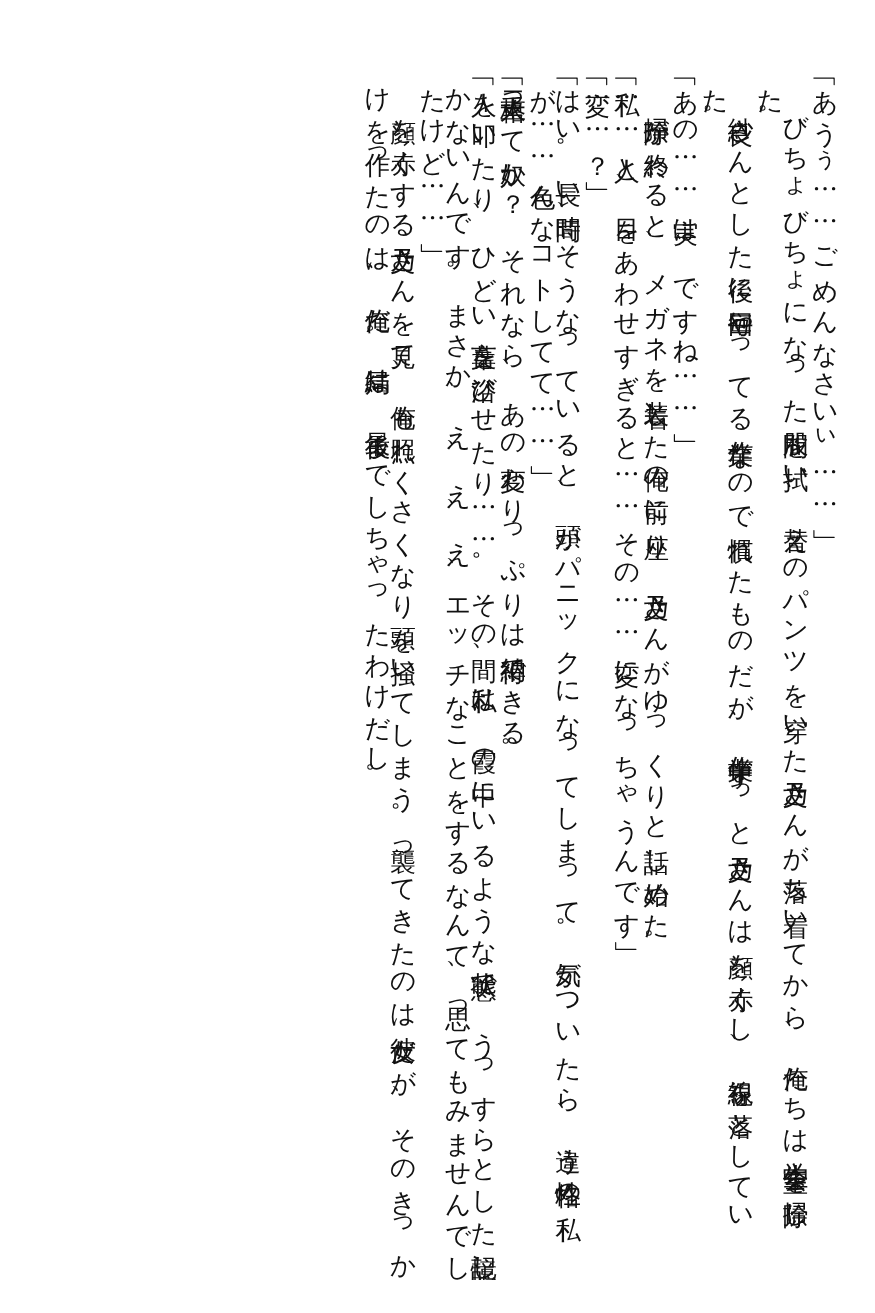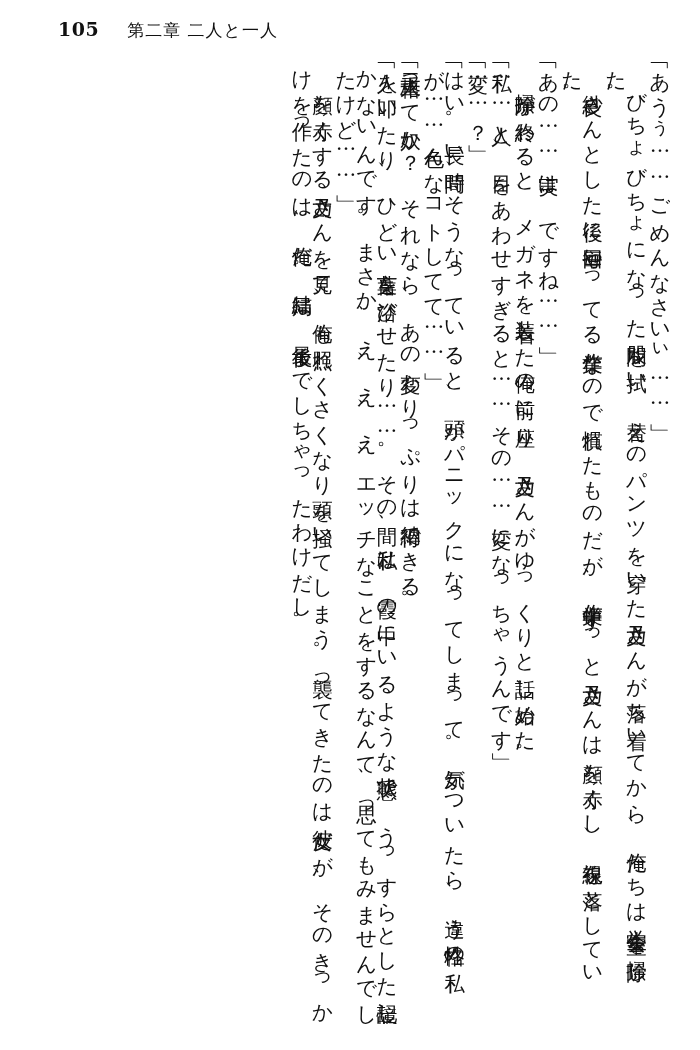--- a/index.html
+++ b/index.html
@@ -78,24 +78,20 @@
     word-break: break-all;
     color: #111;
     font-family: "DejaVu Serif", "Liberation Serif", serif;
   }
 </style>
 </head>
 <body>
 
 <div class="page">
 
-  <div class="header">
-    <div class="page-number">105</div>
-    <div class="chapter-title">第二章 二人と一人</div>
-  </div>
 
   <div class="body-area">
     <div class="vline">「あうぅ……ごめんなさいぃ……」</div>
     <div class="vline">　びちょびちょになった股間を拭い、替えのパンツを穿いた文乃さんが落ち着いてから、俺たちは学生会室を掃除した。</div>
     <div class="vline">　紗良さんとした後に毎回やってる作業なので慣れたものだが、作業中ずっと文乃さんは顔を赤くし、視線を落としていた。</div>
     <div class="vline">「あの……実は、ですね……」</div>
     <div class="vline">　掃除が終わると、メガネを装着した俺の前に座り、文乃さんがゆっくりと話し始めた。</div>
     <div class="vline">「私……人と、目をあわせすぎると……その……変になっちゃうんです」</div>
     <div class="vline">「変……？」</div>
     <div class="vline">「はい。長い時間、そうなっていると、頭がパニックになってしまって。気がついたら、違う性格の私が……色んなコトしてて……」</div>

